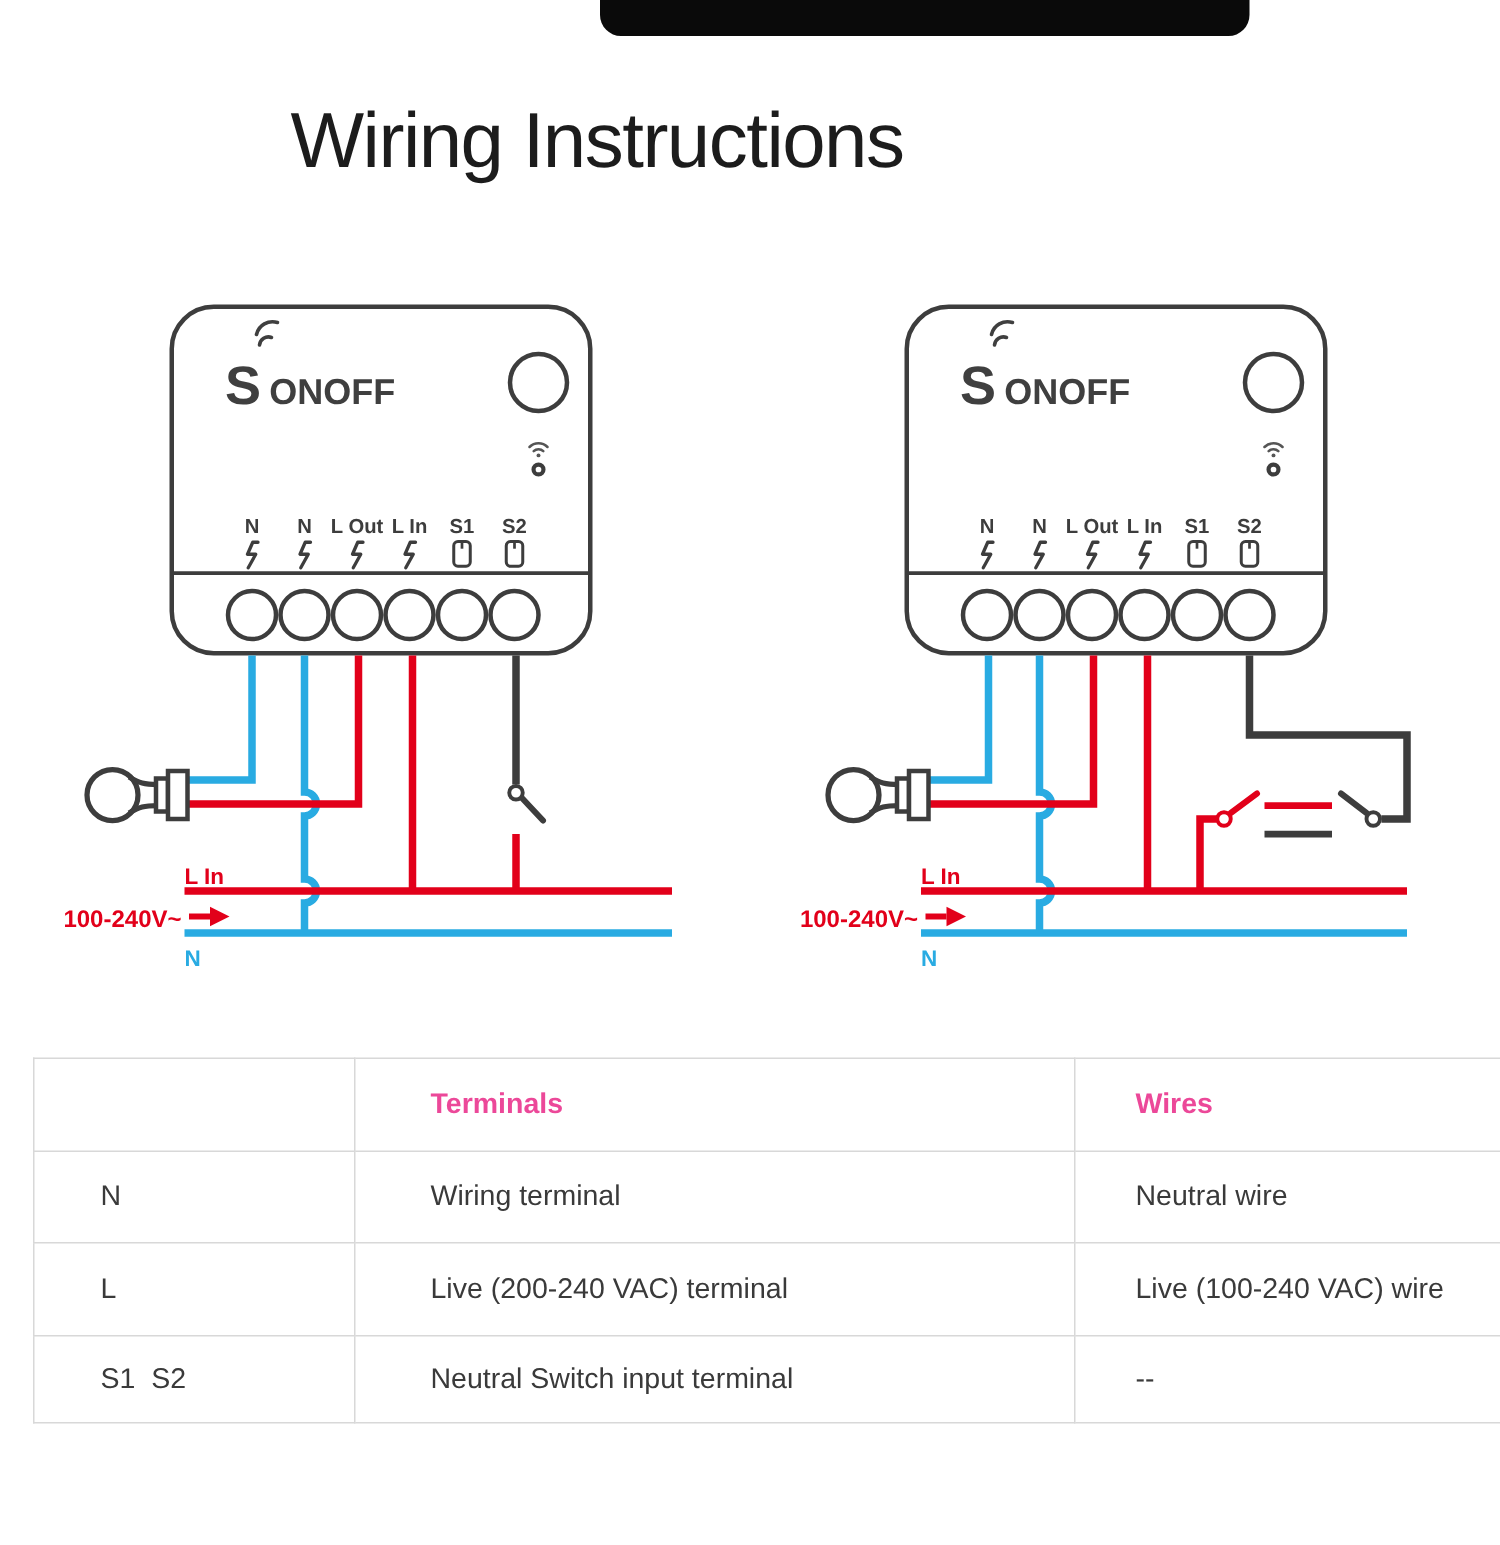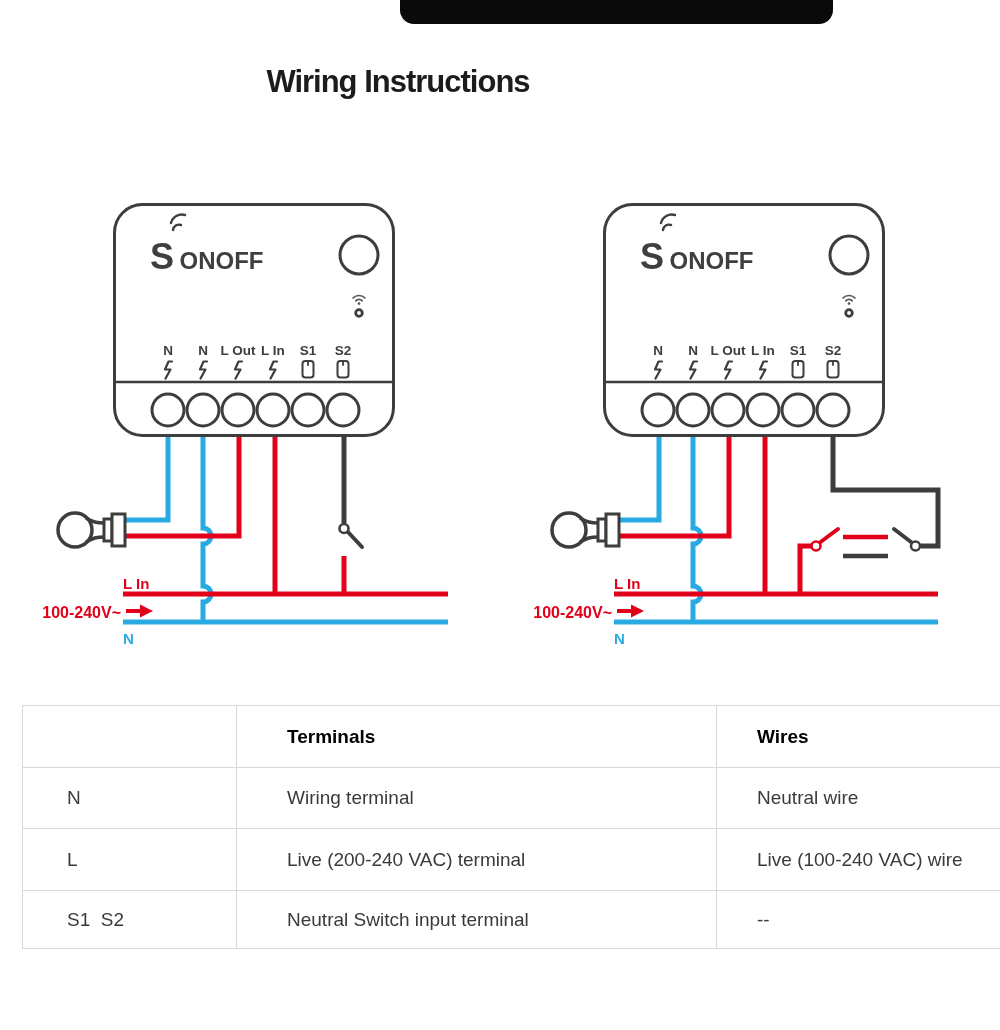--- a/index.html
+++ b/index.html
@@ -3,29 +3,29 @@
 <meta charset="utf-8">
 <style>
   html,body{margin:0;padding:0;background:#ffffff;}
   body{font-family:"Liberation Sans",sans-serif;}
   #stage{position:relative;width:1000px;height:1030px;background:#ffffff;overflow:hidden;}
 
   .top-bar{position:absolute;left:400px;top:0;width:433px;height:24px;background:#0a0a0a;
     border-radius:0 0 14px 14px;}
 
   .page-title{position:absolute;left:0;top:64px;width:796px;text-align:center;
-    font-size:31px;font-weight:bold;color:#1c1c1c;letter-spacing:-1px;}
+    font-size:52px;font-weight:normal;color:#1c1c1c;letter-spacing:-1px;}
 
   .diagram-svg{position:absolute;left:0;top:170px;}
 
   .wire-table{position:absolute;left:22px;top:705px;width:954px;border-collapse:collapse;
     table-layout:fixed;color:#3a3a3a;font-size:19px;}
   .wire-table td,.wire-table th{border:1px solid #d8d8d8;vertical-align:middle;
     font-weight:normal;text-align:left;}
-  .wire-table th{font-weight:bold;color:#000000;}
+  .wire-table th{font-weight:bold;color:#ec4899;}
   .c1{width:168px;padding-left:44px;}
   .c2{width:428px;padding-left:50px;}
   .c3{width:358px;padding-left:40px;}
   .pre{white-space:pre;}
 </style>
 </head>
 <body>
 
 <div id="stage">
 

